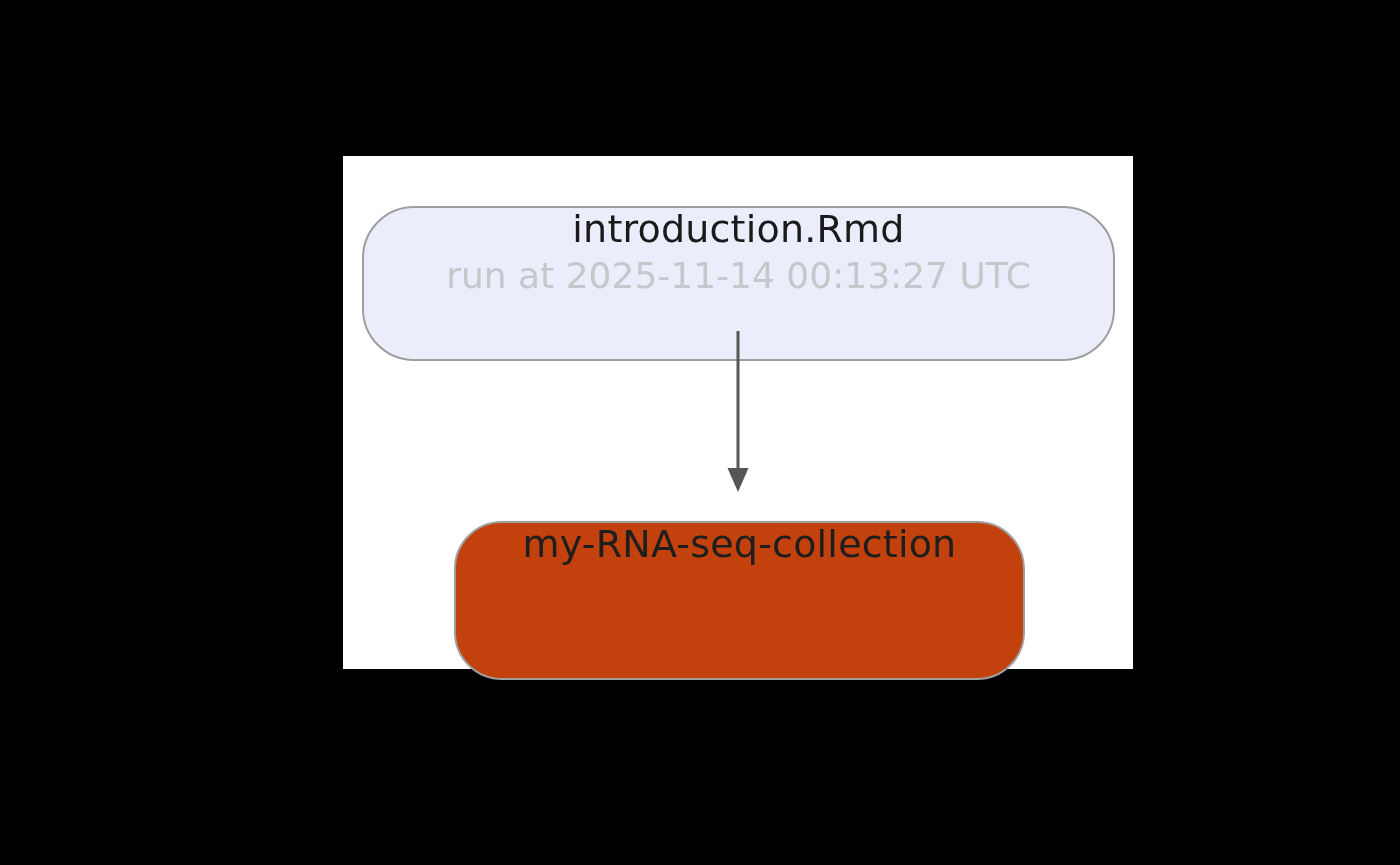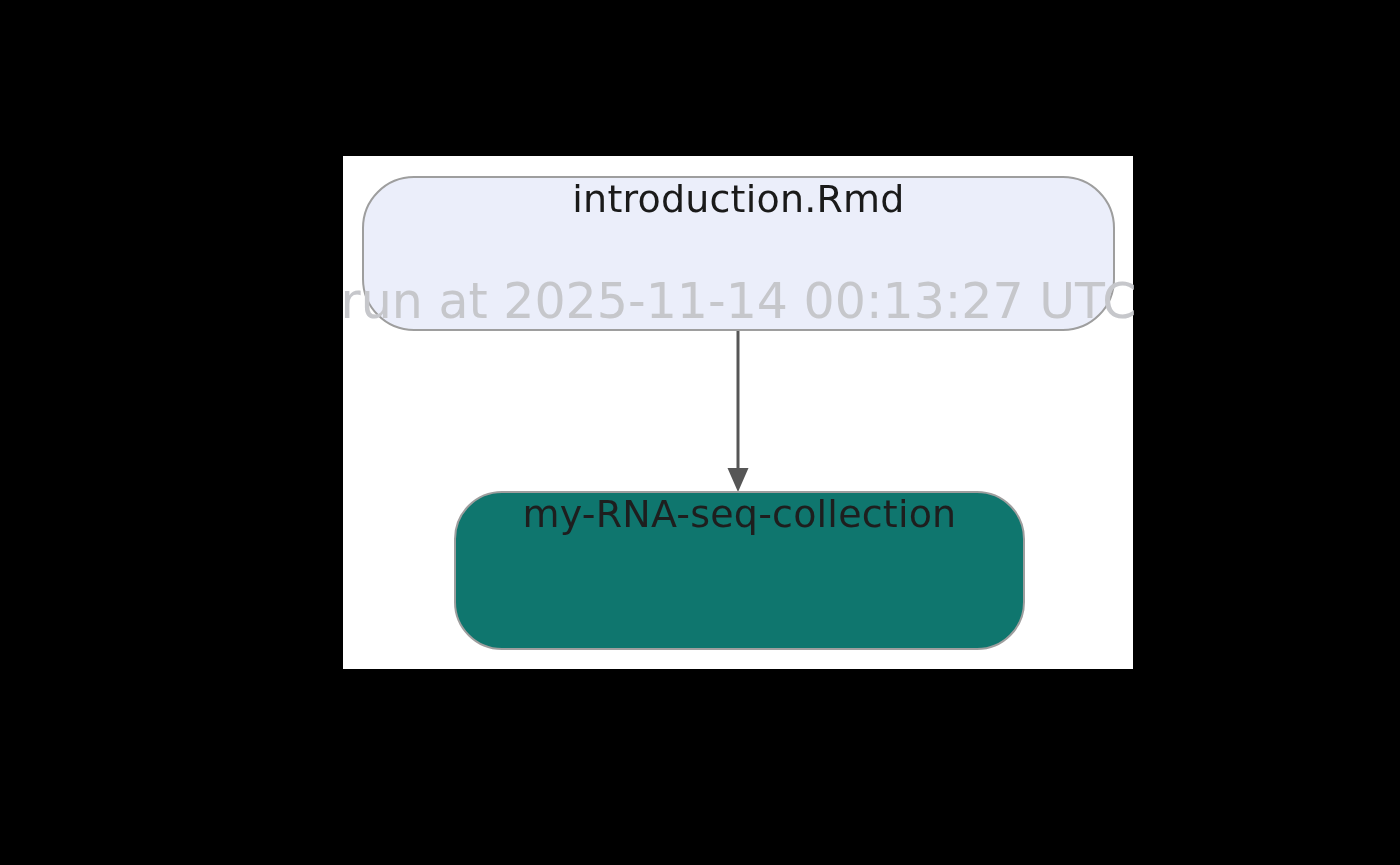--- a/index.html
+++ b/index.html
@@ -25,24 +25,25 @@
     height: 513px;
     background: #ffffff;
   }
   .node {
     position: absolute;
     box-sizing: border-box;
     border: 2px solid #9e9e9e;
     display: flex;
     flex-direction: column;
     align-items: center;
-    justify-content: space-between;
+    justify-content: flex-start;
     gap: 5px;
     text-align: center;
     white-space: nowrap;
+    margin-top: 30px;
   }
   .node-transform {
     left: 19px;
     top: 20px;
     width: 753px;
     height: 155px;
     border-radius: 52px;
   }
   .node-collection {
     left: 111px;
@@ -51,21 +52,21 @@
     height: 159px;
     border-radius: 48px;
   }
   .node-title {
     font-size: 38px;
     line-height: 1.12;
     font-weight: 500;
     letter-spacing: 0.2px;
   }
   .node-subtitle {
-    font-size: 49px;
+    font-size: 36px;
     line-height: 1.1;
     font-weight: 400;
   }
   .node-subtitle.mono {
     font-family: "DejaVu Sans Mono", "Liberation Mono", monospace;
     font-size: 37px;
     letter-spacing: 2.5px;
   }
   .edge {
     position: absolute;
@@ -85,18 +86,18 @@
     <div class="node node-transform" style="background-color: rgb(235, 238, 250); border-color: rgb(158, 158, 158);">
       <div class="node-title" style="color: rgb(26, 26, 26);">introduction.Rmd</div>
       <div class="node-subtitle" style="color: rgb(198, 199, 203);">run at 2025-11-14 00:13:27 UTC</div>
     </div>
 
     <svg class="edge" width="30" height="162" viewBox="0 0 30 162" xmlns="http://www.w3.org/2000/svg">
       <line x1="15" y1="0" x2="15" y2="139" stroke-width="3" stroke="#565656"></line>
       <polygon points="4.5,137 25.5,137 15,161" fill="#565656"></polygon>
     </svg>
 
-    <div class="node node-collection" style="background-color: #0f766e; border-color: rgb(158, 158, 158);">
+    <div class="node node-collection" style="background-color: #c2410c; border-color: rgb(158, 158, 158);">
       <div class="node-title" style="color: rgb(30, 30, 30);">my-RNA-seq-collection</div>
     </div>
 
   </div>
 </div>
 
 </body></html>

